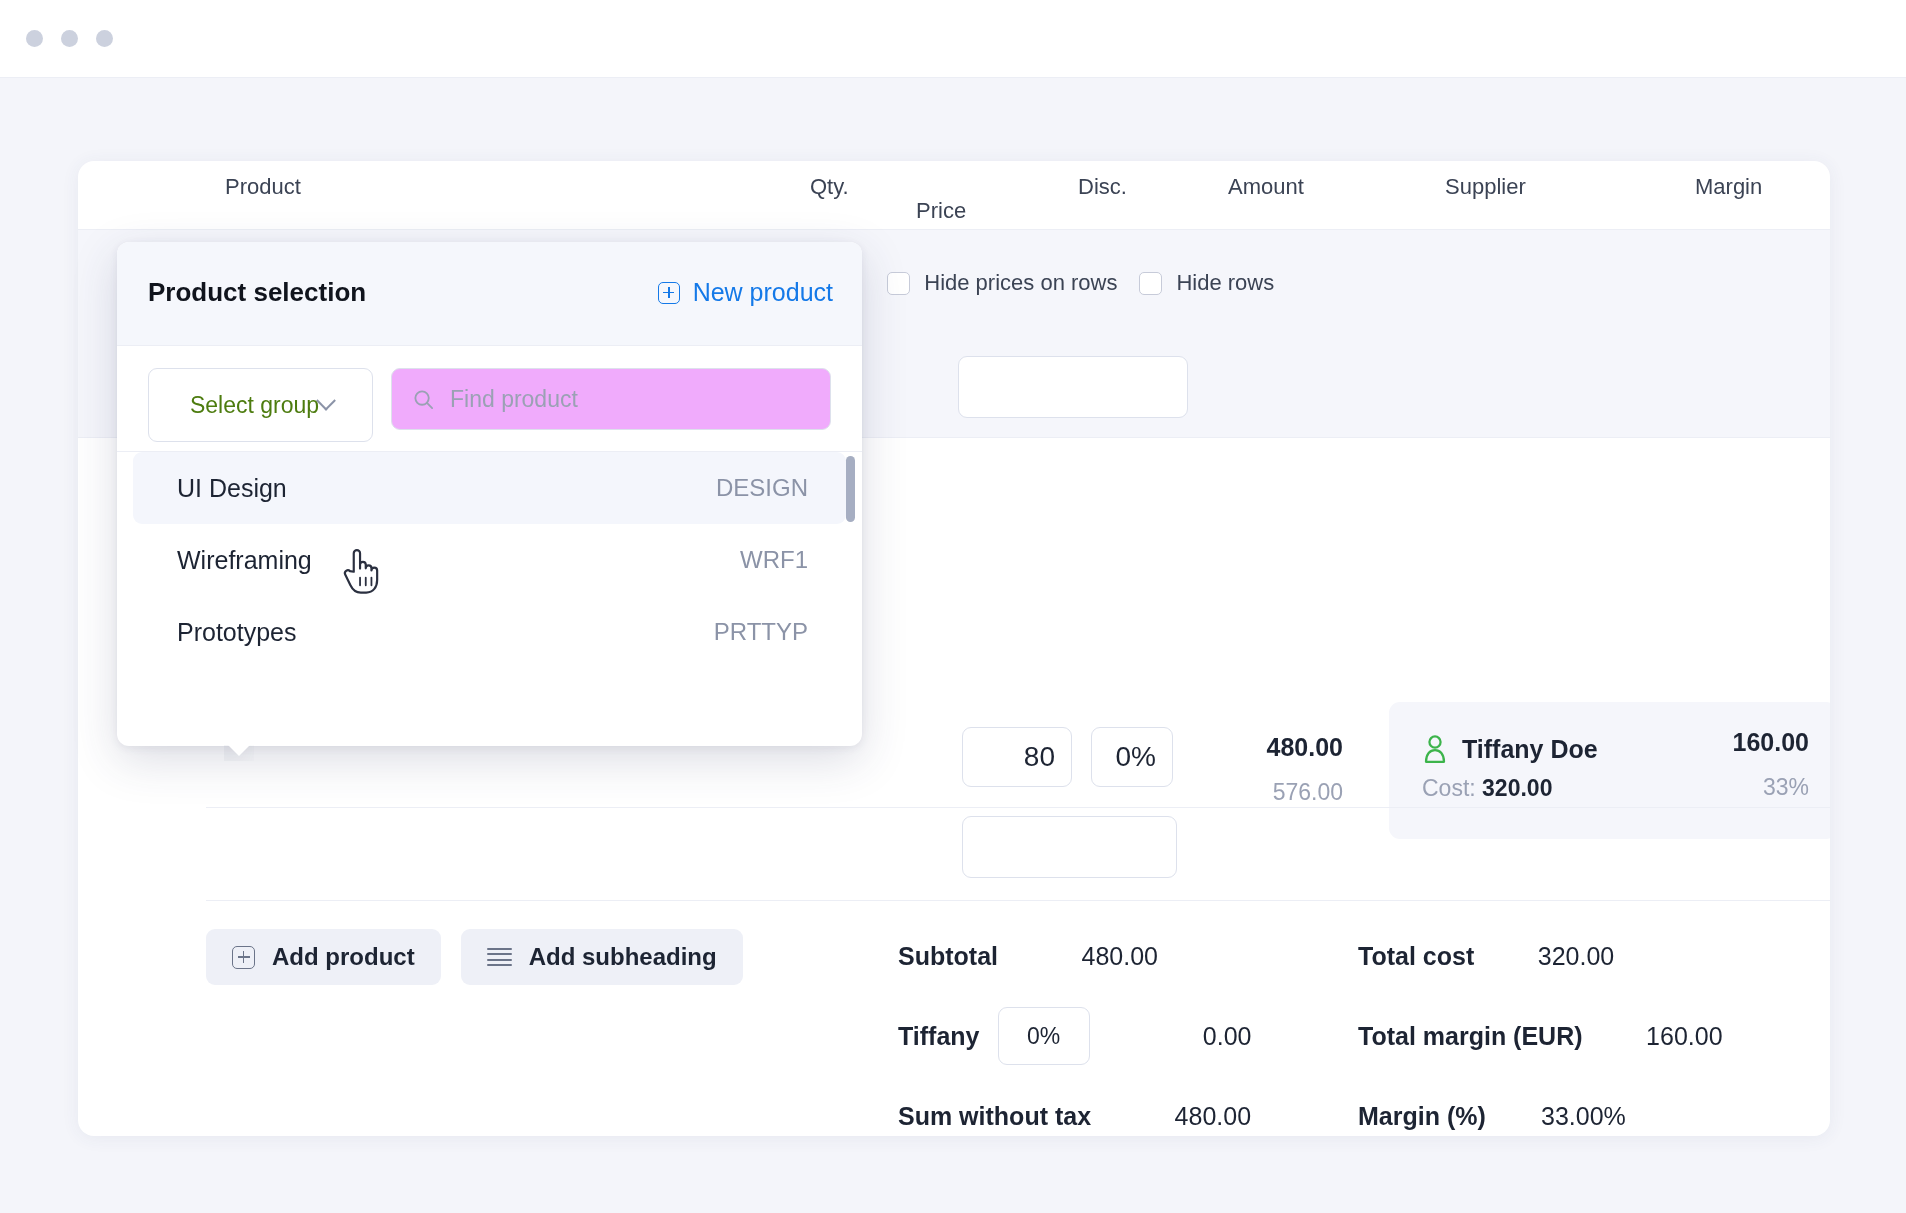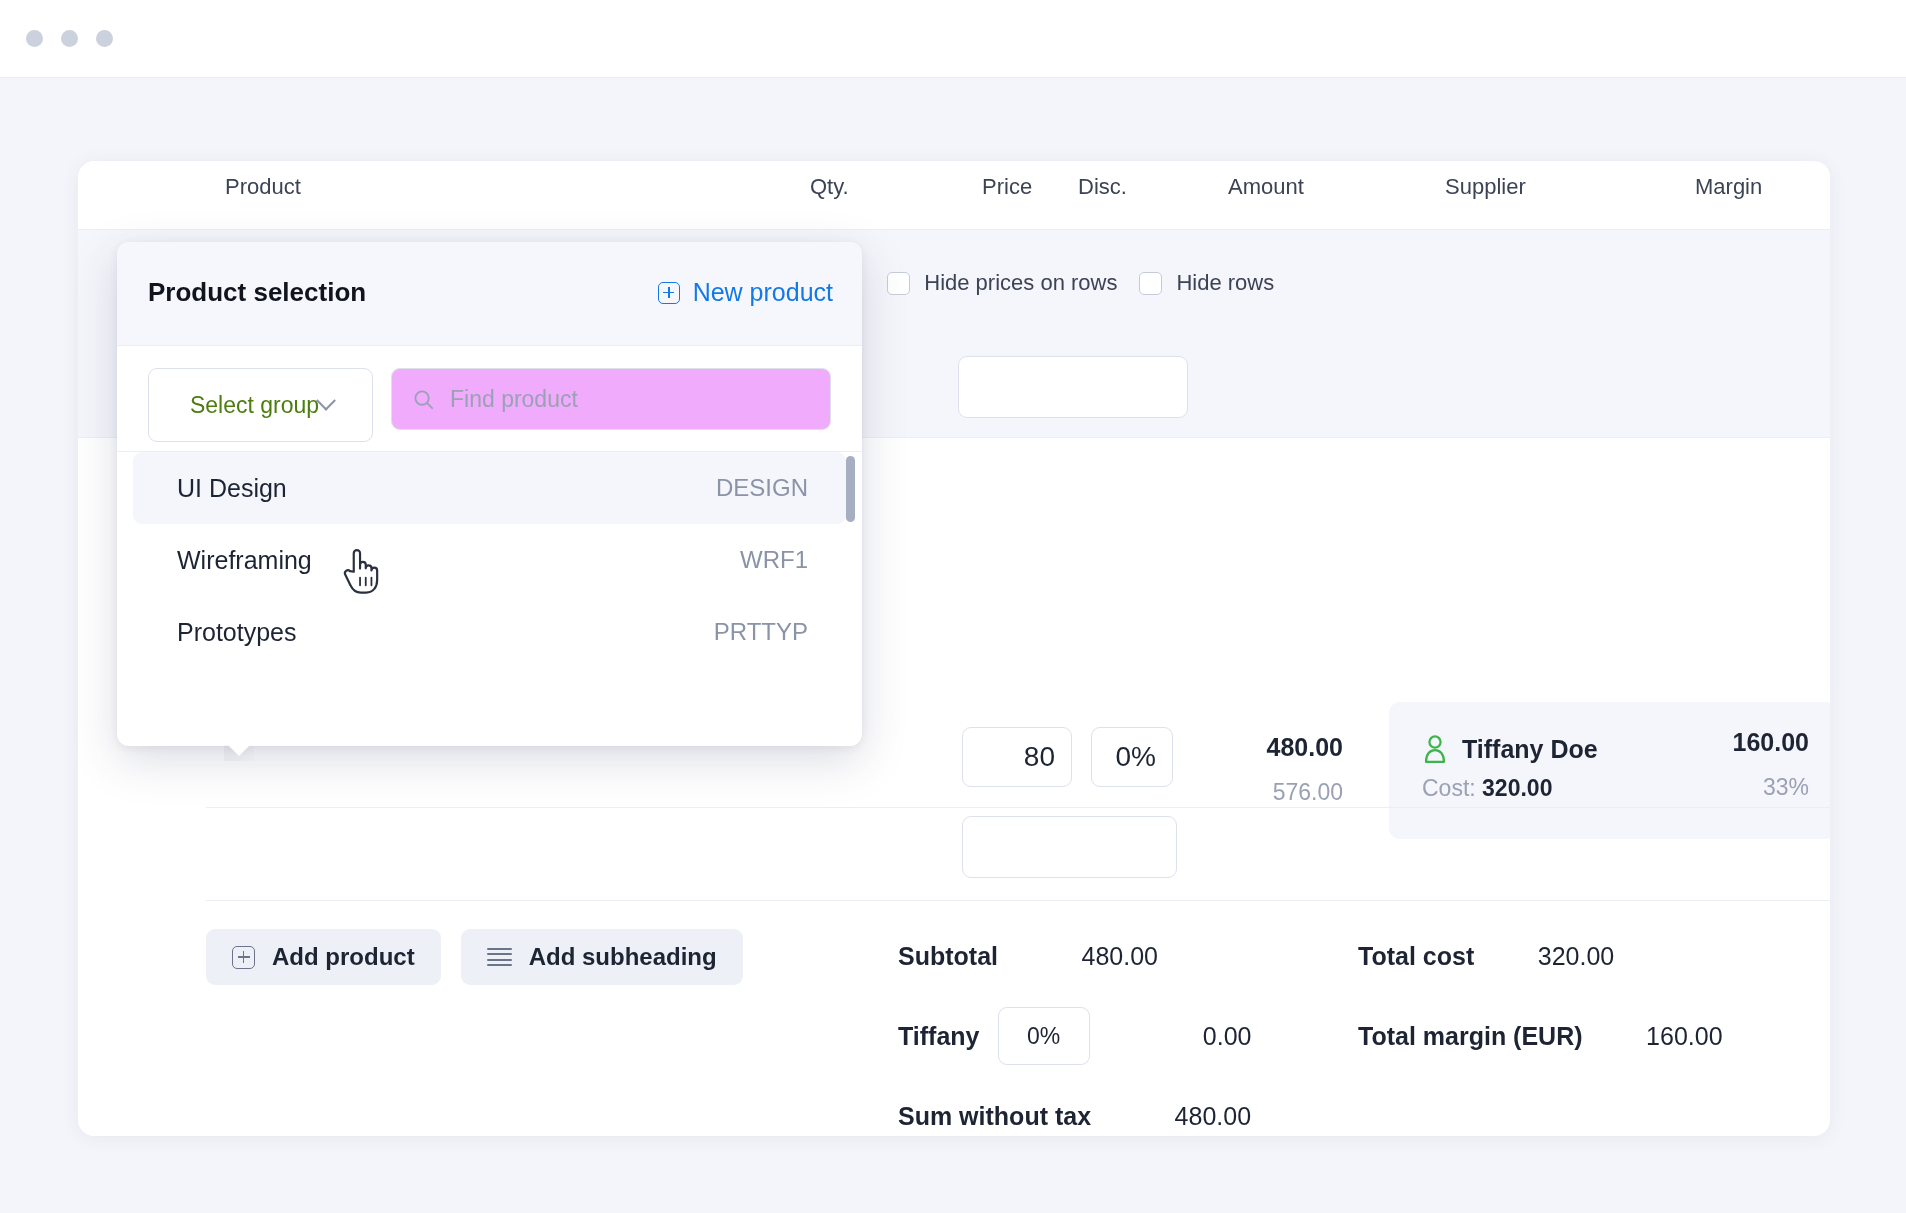--- a/index.html
+++ b/index.html
@@ -60,21 +60,21 @@
   }
   .col-head {
     position: absolute;
     top: 13px;
     font-size: 22px;
     color: #3b4354;
     white-space: nowrap;
   }
   .ch-product  { left: 147px; }
   .ch-qty      { left: 732px; }
-  .ch-price    { left: 904px; }
+  .ch-price    { left: 838px; margin-top: 24px; }
   .ch-disc     { left: 1000px; }
   .ch-amount   { left: 1150px; }
   .ch-supplier { left: 1367px; }
   .ch-margin   { left: 1617px; }
 
   
   .toolbar-band {
     position: absolute;
     left: 0;
     top: 68px;
@@ -580,20 +580,24 @@
 
   <div class="totals-right">
     <div class="trow">
       <span class="tlabel">Total cost</span>
       <span class="tvalue tright-value">320.00</span>
     </div>
     <div class="trow">
       <span class="tlabel">Total margin (EUR)</span>
       <span class="tvalue tright-value">160.00</span>
     </div>
+    <div class="trow">
+      <span class="tlabel">Margin (%)</span>
+      <span class="tvalue tright-value">33.00%</span>
+    </div>
   </div>
 
 </div>
 
 <div class="popover">
 
   <div class="pop-header">
     <div class="pop-title">Product selection</div>
     <div class="pop-new">
       <span class="plus-sq-blue"></span>

